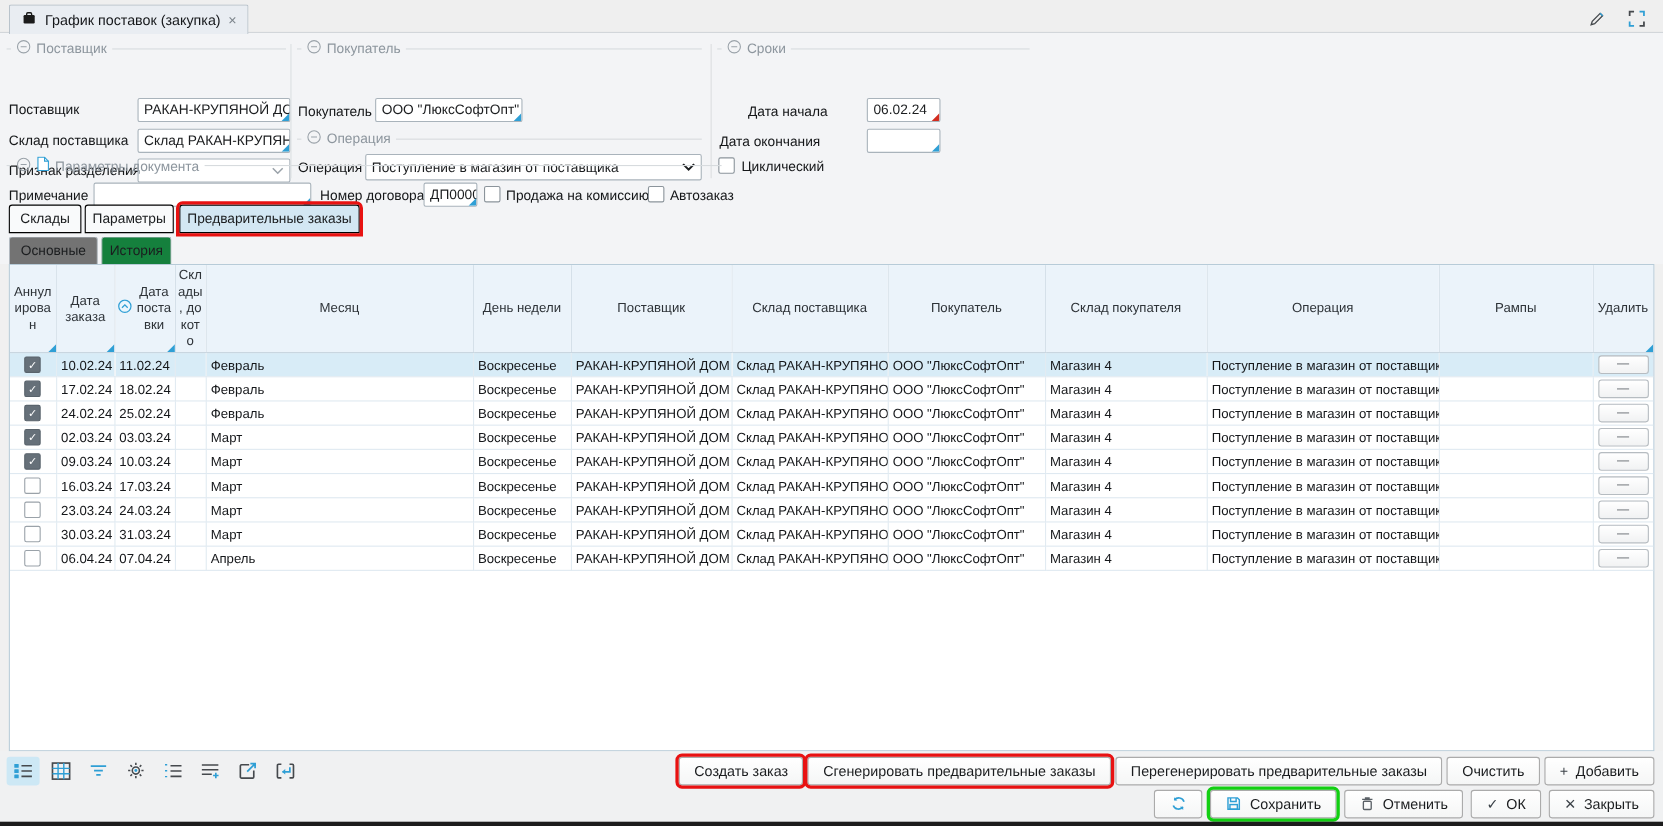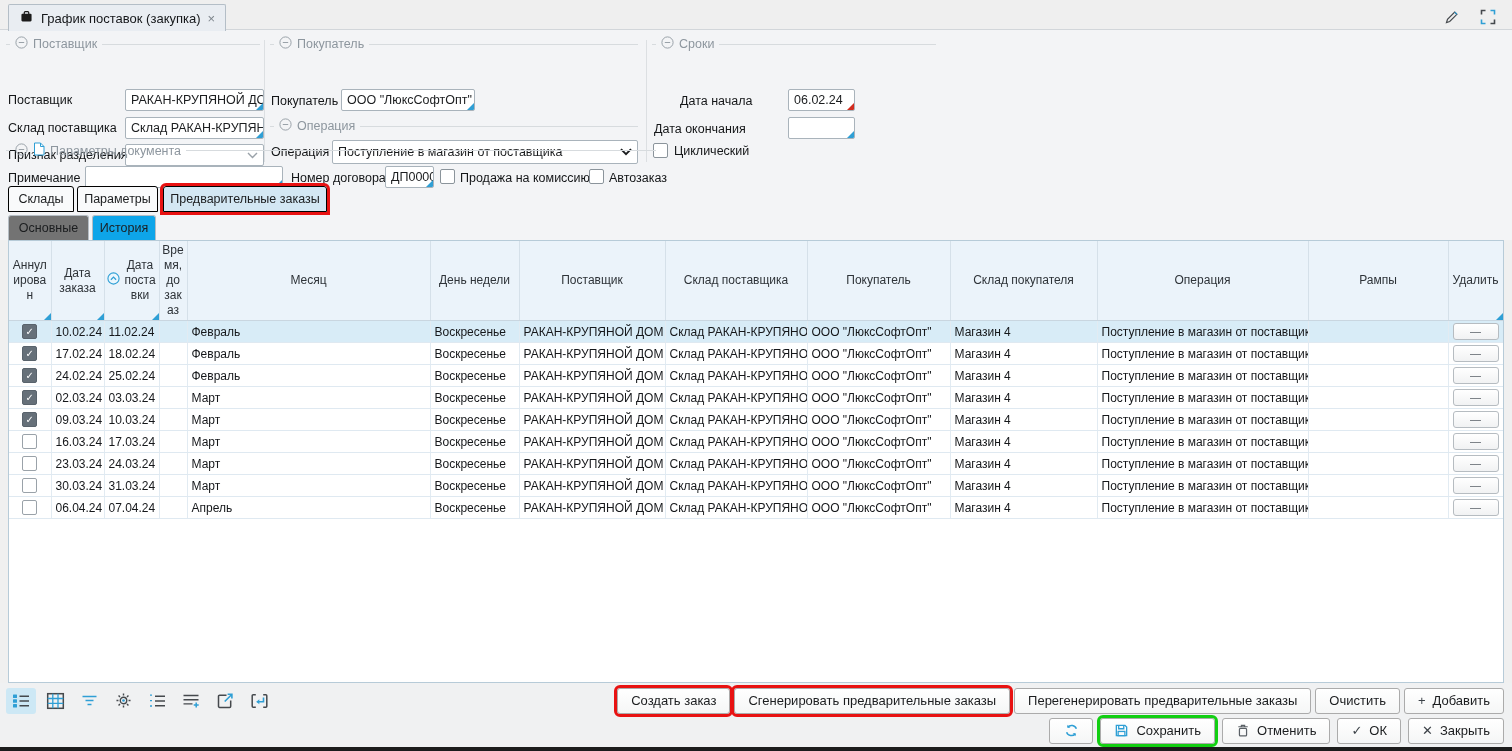--- a/index.html
+++ b/index.html
@@ -30,21 +30,21 @@
          border-style:solid; border-width:0 0 7px 7px; border-color:transparent transparent #d22c1f transparent; }
   .fld .chev { margin-left:auto; flex:none; }
   .vdiv { position:absolute; width:0; border-left:1px solid #dcdfe2; }
   .cbx { width:15px; height:15px; border:1px solid #8b949b; border-radius:2px; background:#fff; display:inline-block; position:absolute; }
 
   
   .mtab { position:absolute; height:26px; display:flex; align-items:center; justify-content:center; font-size:12.5px;
           background:#f9fafb; border:1px solid #000000; border-radius:3px 3px 0 0; color:#1b1d1f; }
   .mtab.active { background:#d3e7f3; }
   .stab { position:absolute; height:25px; display:flex; align-items:center; justify-content:center; font-size:12.5px;
-          background:#0ea5e9; border:1px solid #b5bdc4; border-bottom:none; border-radius:3px 3px 0 0; }
+          background:#15803d; border:1px solid #b5bdc4; border-bottom:none; border-radius:3px 3px 0 0; }
   .stab.active { background:#737373; }
   .annot-red { outline:3px solid #e81212; }
   .annot-green { outline:3px solid #12cf12; }
 
   
   .table-wrap { margin-left:8px; width:1496px; height:443px; background:#fff; border:1px solid #b7cbd8; overflow:hidden; flex:none; }
   table { border-collapse:collapse; table-layout:fixed; width:1494px; }
   thead th { background:#ebf3fa; font-weight:400; font-size:12px; color:#2e3338; text-align:center; vertical-align:middle;
              height:54px; padding:2px 2px; border-right:1px solid #d5e0e9; border-bottom:1px solid #c9d6e0;
              overflow:hidden; word-break:break-word; line-height:1.25; position:relative; }
@@ -251,21 +251,21 @@
           <th class="fold">Дата заказа</th>
           <th class="fold">
             <span class="th-flex">
               <span class="sort-ico"><svg width="13" height="13" viewBox="0 0 14 14">
                     <circle cx="7" cy="7" r="6" fill="#eaf6fd" stroke="#2f9fd5" stroke-width="1.2"></circle>
                     <path d="M4.2 8.3L7 5.5l2.8 2.8" fill="none" stroke="#2f9fd5" stroke-width="1.3"></path>
                   </svg></span>
               <span>Дата поставки</span>
             </span>
           </th>
-          <th>Время, до заказ</th>
+          <th>Склады, до кото</th>
           <th>Месяц</th>
           <th>День недели</th>
           <th>Поставщик</th>
           <th>Склад поставщика</th>
           <th>Покупатель</th>
           <th>Склад покупателя</th>
           <th>Операция</th>
           <th>Рампы</th>
           <th class="fold">Удалить</th>
         </tr>

